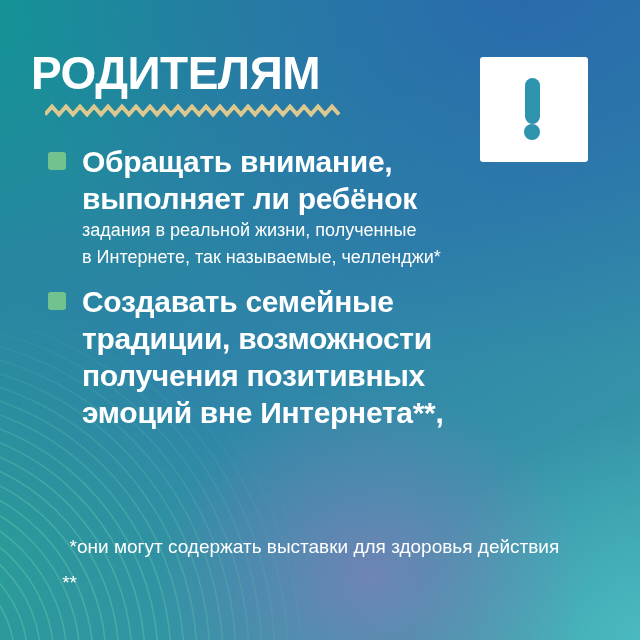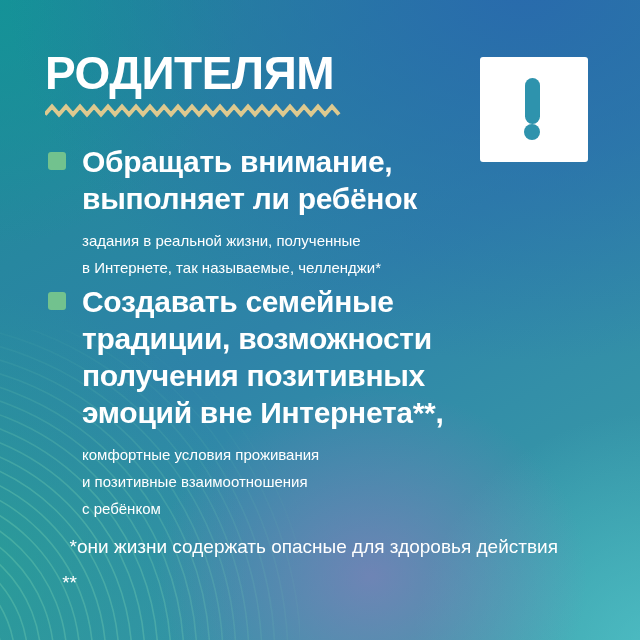--- a/index.html
+++ b/index.html
@@ -33,21 +33,21 @@
     position: absolute;
     left: 0; top: 330px;
     width: 300px; height: 310px;
     -webkit-mask-image: radial-gradient(circle at 0% 100%, #000 35%, transparent 78%);
     mask-image: radial-gradient(circle at 0% 100%, #000 35%, transparent 78%);
   }
   .ripples circle { fill: none; stroke: var(--ripple); stroke-width: 1.6; }
 
   .page-title {
     position: absolute;
-    left: 45px; top: 46px;
+    left: 31px; top: 46px;
     font-size: 46px;
     font-weight: bold;
     letter-spacing: -0.5px;
     line-height: 1.2;
     white-space: nowrap;
   }
   .zigzag {
     position: absolute;
     left: 45px; top: 103px;
     width: 296px; height: 16px;
@@ -93,22 +93,22 @@
     background: var(--accent-green);
   }
   .bullet-bold {
     font-size: 30px;
     font-weight: bold;
     line-height: 37px;
     letter-spacing: -0.3px;
     white-space: pre-line;
   }
   .bullet-regular {
-    margin-top: 10px;
-    font-size: 15px;
+    margin-top: 0;
+    font-size: 18px;
     line-height: 27px;
     white-space: pre-line;
   }
 
   .footnote {
     position: absolute;
     left: 51px; right: 10px;
     display: flex;
     align-items: flex-start;
     font-size: 19px;
@@ -186,28 +186,25 @@
     </div>
   </div>
 
   <div class="bullet bullet-2">
     <span class="bullet-square"></span>
     <div>
       <div class="bullet-bold">Создавать семейные
 традиции, возможности
 получения позитивных
 эмоций вне Интернета**,</div>
-      <div class="bullet-regular">комфортные условия проживания
-и позитивные взаимоотношения
-с ребёнком</div>
     </div>
   </div>
 
   <div class="footnote footnote-1">
     <span class="footnote-marker">*</span>
-    <div class="footnote-text">они жизни содержать опасные для здоровья действия</div>
+    <div class="footnote-text">они могут содержать выставки для здоровья действия</div>
   </div>
 
   <div class="footnote footnote-2">
     <span class="footnote-marker">**</span>
   </div>
 
 </div>
 
 </body></html>

